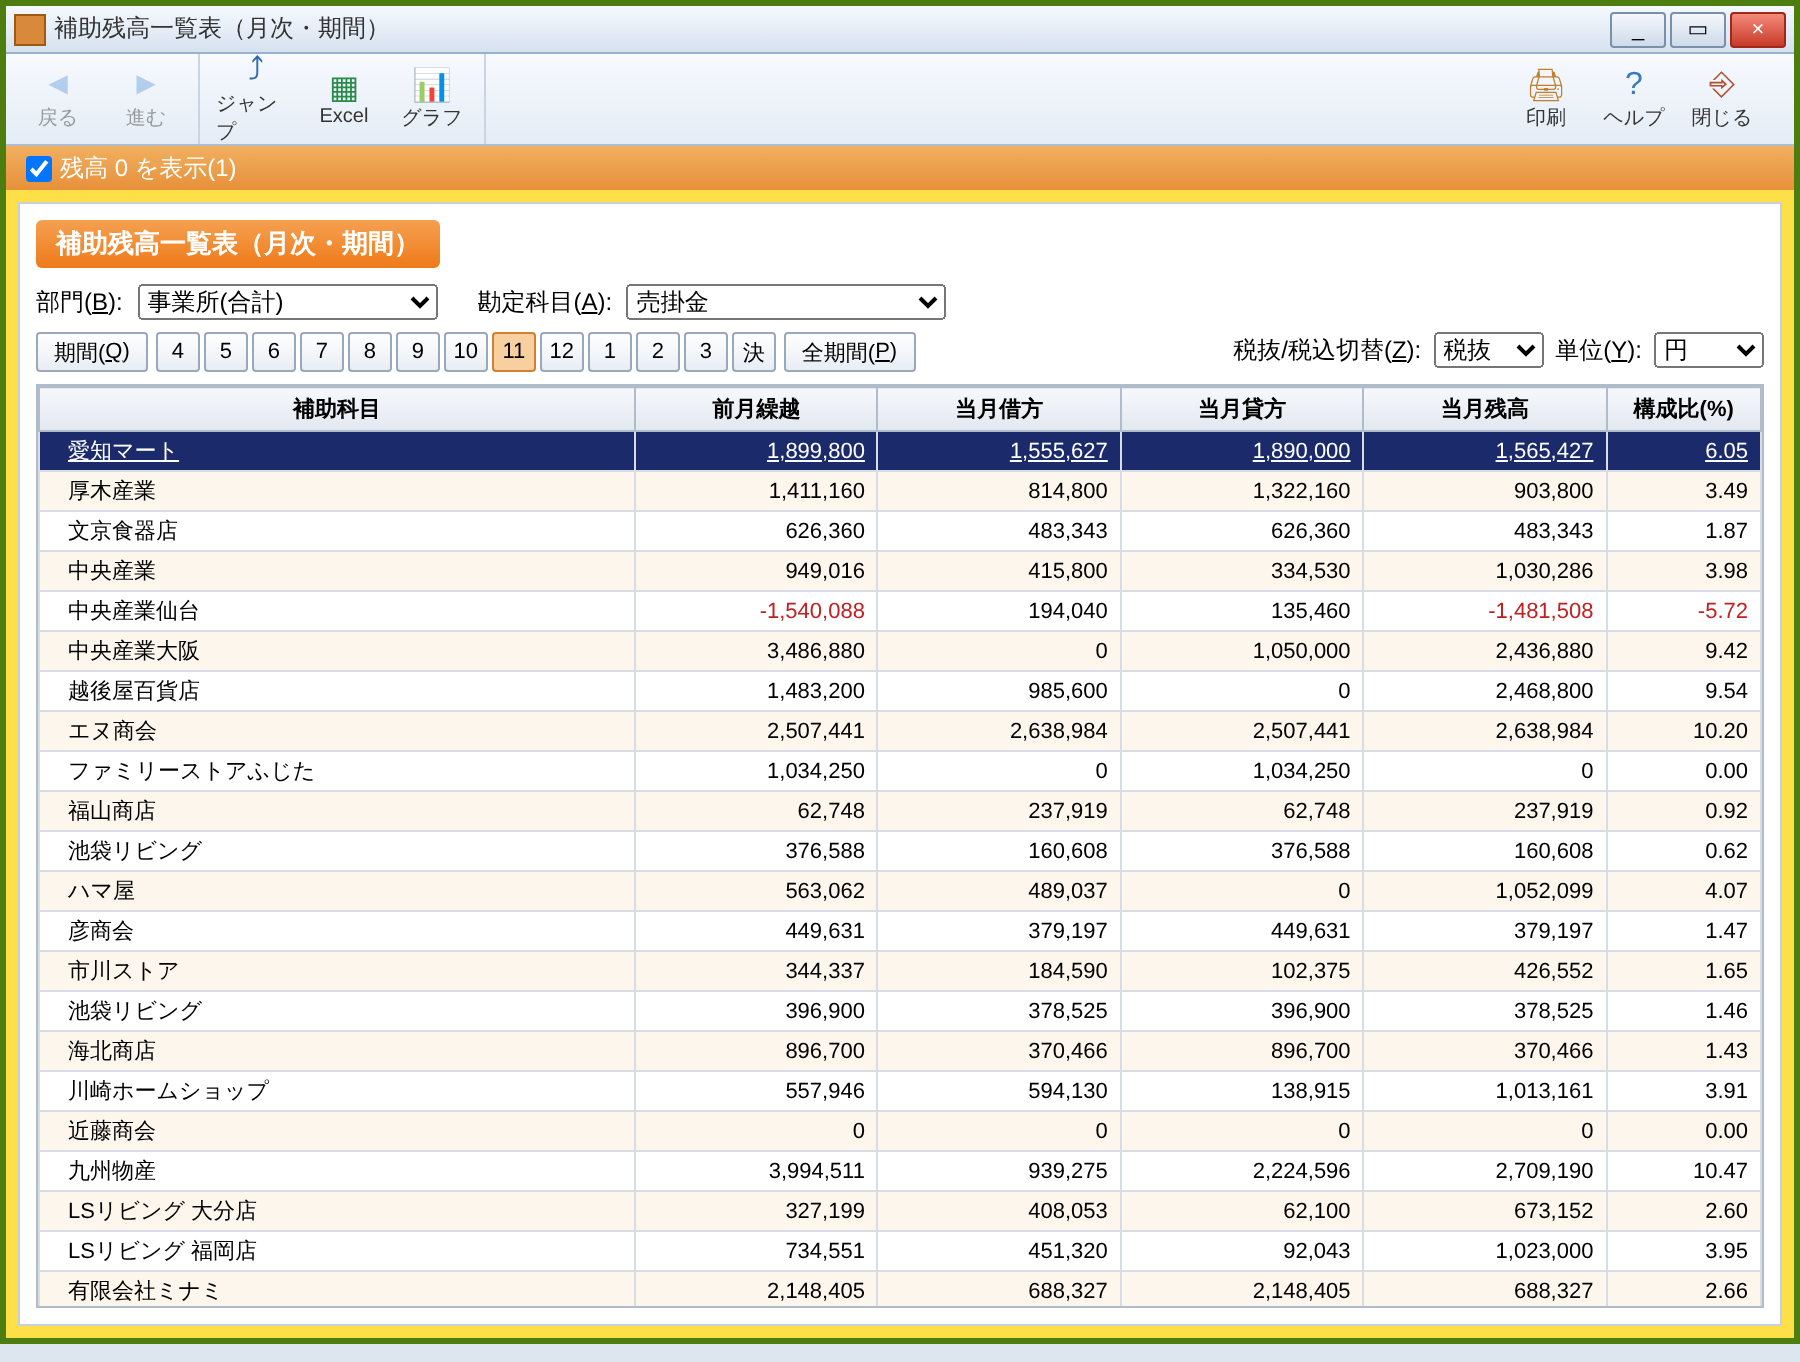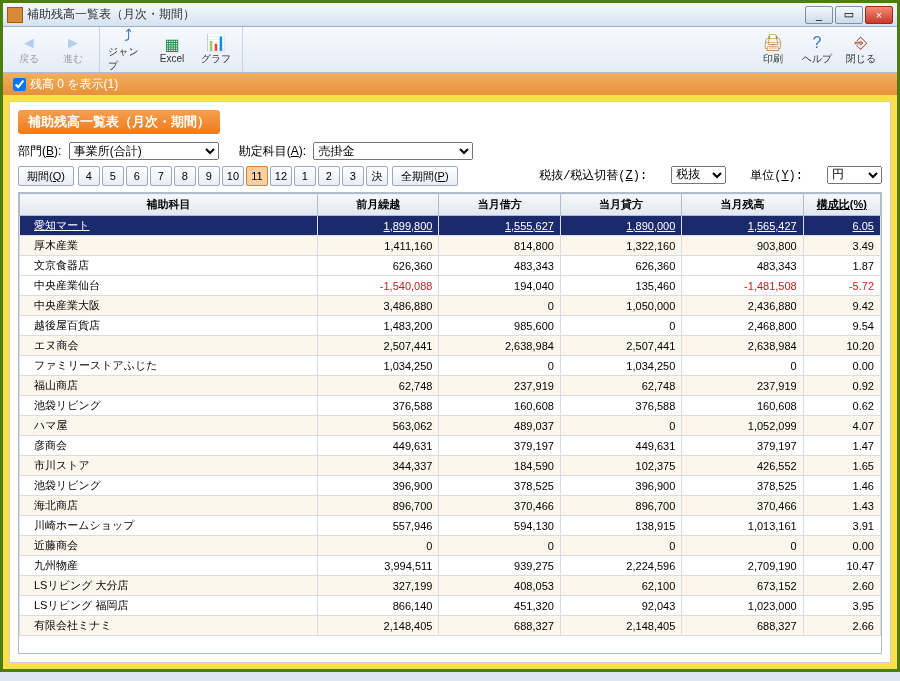--- a/index.html
+++ b/index.html
@@ -43,21 +43,21 @@
   .checkbar input{vertical-align:middle;}
   .content{flex:1;background:#fff;margin:6px;border:1px solid #c8d0db;padding:8px;display:flex;flex-direction:column;overflow:hidden;}
   .section-title{background:linear-gradient(#f5a050,#ef7a1a);color:#fff;padding:3px 10px;font-weight:bold;border-radius:3px;width:fit-content;margin-bottom:8px;font-size:13px;}
   .filters{display:flex;gap:20px;align-items:center;margin-bottom:6px;}
   .filters label{margin-right:4px;}
   .filters select,.filters input[type=text]{font-size:12px;font-family:inherit;}
   .period-row{display:flex;align-items:flex-start;gap:4px;margin-bottom:6px;}
   .period-btn,.pnum{height:20px;border:1px solid #9aa8bb;background:linear-gradient(#fff,#e8edf4);font-size:11px;cursor:pointer;padding:0 8px;display:flex;align-items:center;border-radius:2px;}
   .pnum{width:22px;padding:0;justify-content:center;}
   .pnum.sel{background:#f8d0a0;border-color:#d08030;}
-  .right-opts{margin-left:auto;display:flex;align-items:center;gap:24px;font-family:Liberation Mono, monospace;}
+  .right-opts{margin-left:auto;display:flex;align-items:center;gap:6px;}
   .right-opts select{font-size:12px;font-family:inherit;}
   .grid-wrap{flex:1;overflow:auto;border:1px solid #b0bcc9;}
   table{border-collapse:collapse;width:100%;font-size:11px;}
   th{background:linear-gradient(#f6f8fb,#e2e8f0);border:1px solid #b0bcc9;padding:3px 6px;text-align:center;position:sticky;top:0;}
   td{border:1px solid #d8dde5;padding:2px 6px;white-space:nowrap;}
   td.name{text-align:left;padding-left:14px;}
   td.num{text-align:right;font-variant-numeric:tabular-nums;}
   tr.sel td{background:#1a2a6a;color:#fff;text-decoration:underline;}
   tr.even td{background:#fdf6ec;}
   tr.sel td.num,.sel td.name{background:#1a2a6a;}
@@ -171,21 +171,21 @@
 
     <div class="grid-wrap">
       <table>
         <thead>
             <tr id="thead-row">
               <th style="width: 270px;">補助科目</th>
               <th style="width: 110px;">前月繰越</th>
               <th style="width: 110px;">当月借方</th>
               <th style="width: 110px; margin-top: 34px;">当月貸方</th>
               <th style="width: 110px;">当月残高</th>
-              <th style="width: 70px; text-decoration: underline;">構成比(%)</th>
+              <th style="width: 70px;">構成比(%)</th>
             </tr>
           </thead>
         <tbody id="tbody">
             <tr class="sel">
               <td class="name">愛知マート</td>
               <td class="num">1,899,800</td>
               <td class="num">1,555,627</td>
               <td class="num">1,890,000</td>
               <td class="num">1,565,427</td>
               <td class="num">6.05</td>
@@ -199,20 +199,28 @@
               <td class="num">3.49</td>
             </tr>
             <tr>
               <td class="name">文京食器店</td>
               <td class="num">626,360</td>
               <td class="num">483,343</td>
               <td class="num">626,360</td>
               <td class="num">483,343</td>
               <td class="num">1.87</td>
             </tr>
+            <tr class="even">
+              <td class="name">中央産業</td>
+              <td class="num">949,016</td>
+              <td class="num">415,800</td>
+              <td class="num">334,530</td>
+              <td class="num">1,030,286</td>
+              <td class="num">3.98</td>
+            </tr>
             <tr>
               <td class="name">中央産業仙台</td>
               <td class="num neg">-1,540,088</td>
               <td class="num">194,040</td>
               <td class="num">135,460</td>
               <td class="num neg">-1,481,508</td>
               <td class="num neg">-5.72</td>
             </tr>
             <tr class="even">
               <td class="name">中央産業大阪</td>
@@ -329,21 +337,21 @@
             <tr class="even">
               <td class="name">LSリビング 大分店</td>
               <td class="num">327,199</td>
               <td class="num">408,053</td>
               <td class="num">62,100</td>
               <td class="num">673,152</td>
               <td class="num">2.60</td>
             </tr>
             <tr>
               <td class="name">LSリビング 福岡店</td>
-              <td class="num">866,140</td>
+              <td class="num">734,551</td>
               <td class="num">451,320</td>
               <td class="num">92,043</td>
               <td class="num">1,023,000</td>
               <td class="num">3.95</td>
             </tr>
             <tr class="even">
               <td class="name">有限会社ミナミ</td>
               <td class="num">2,148,405</td>
               <td class="num">688,327</td>
               <td class="num">2,148,405</td>

